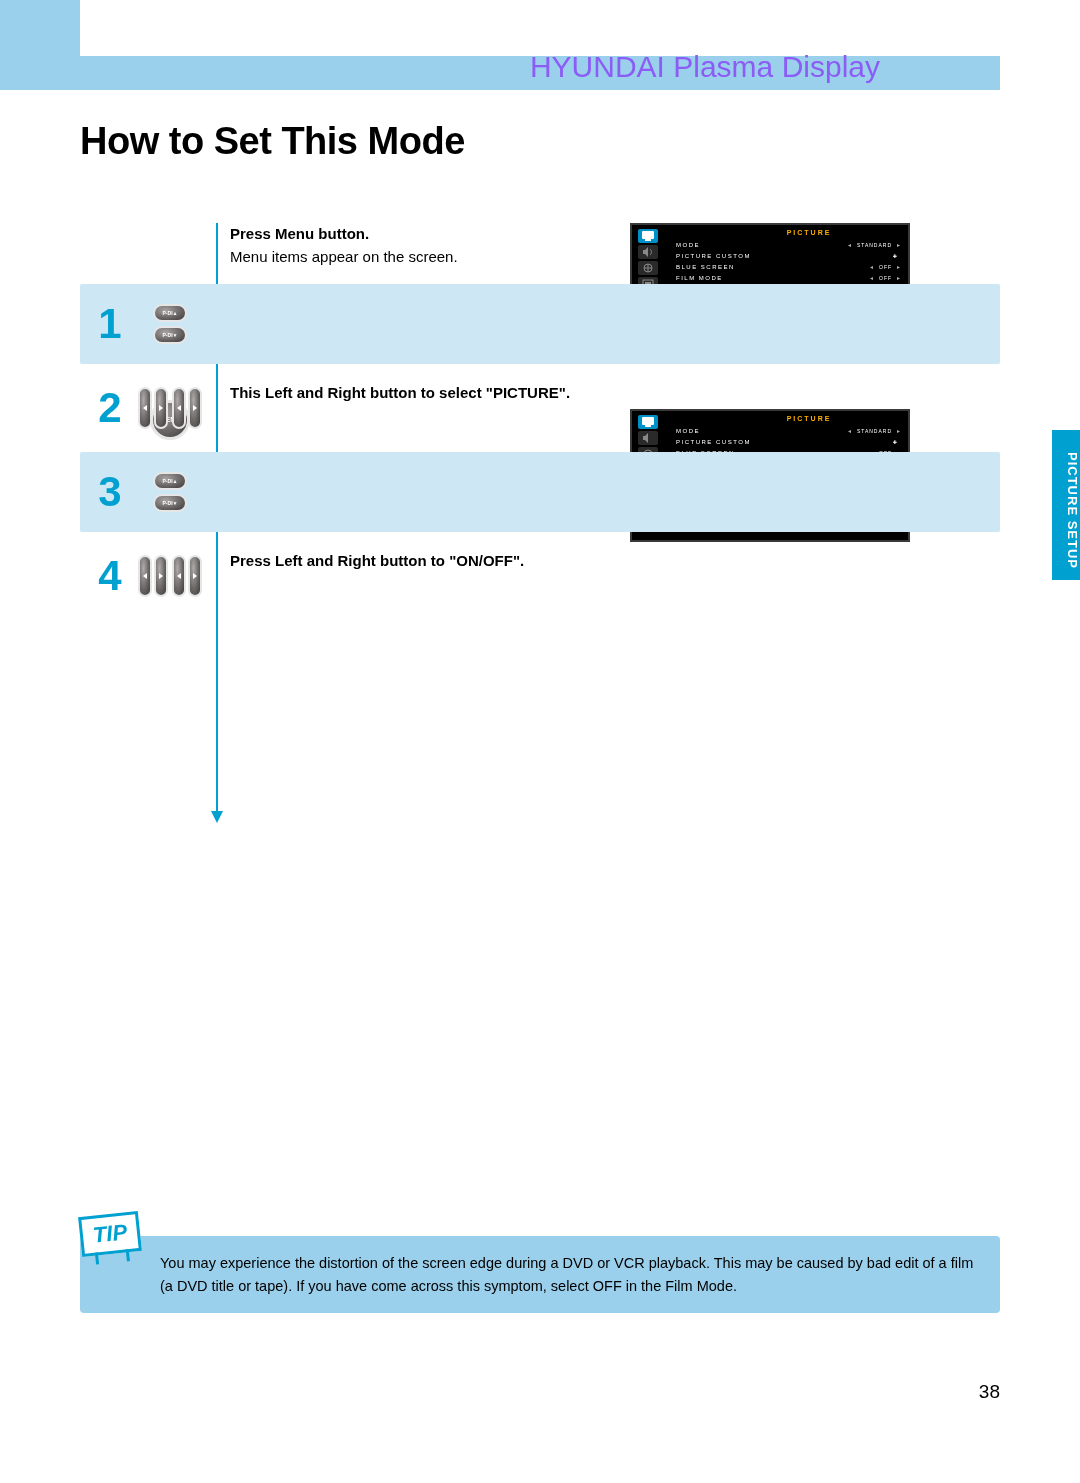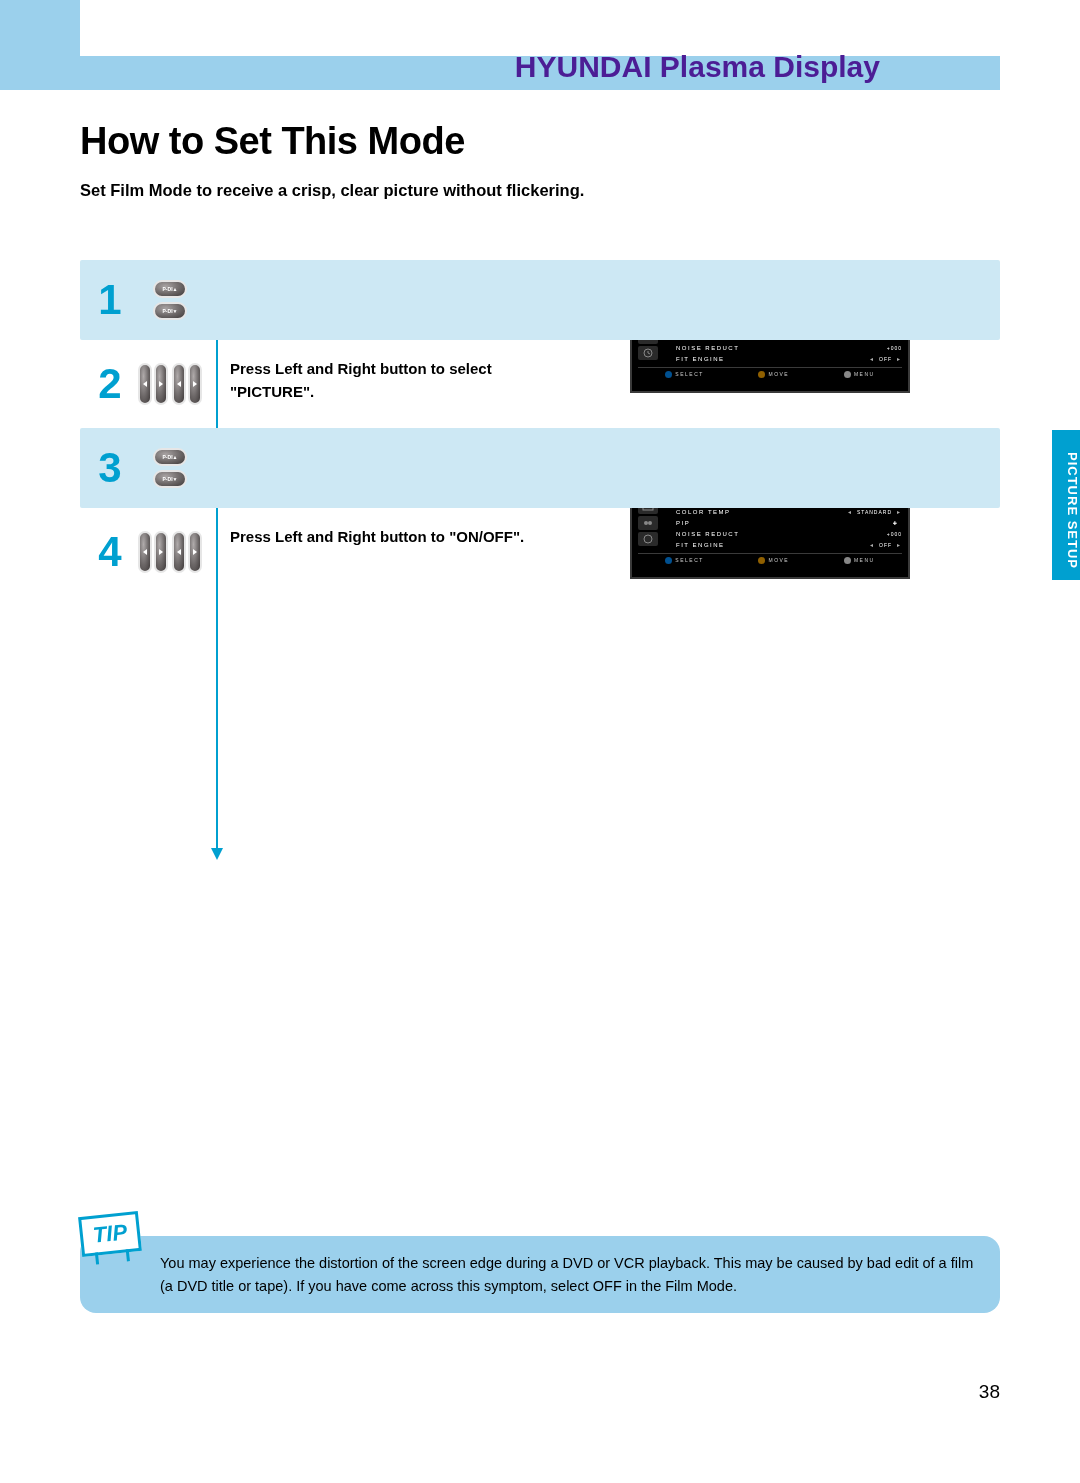--- a/index.html
+++ b/index.html
@@ -1,19 +1,19 @@
 <!DOCTYPE html>
 <html><head>
 <meta charset="utf-8">
 <style>
   * { box-sizing: border-box; margin: 0; padding: 0; }
   body { font-family: Arial, Helvetica, sans-serif; background: #fff; width: 1080px; height: 1483px; position: relative; overflow: hidden; }
   .top-stripe { position: absolute; left: 0; top: 0; width: 80px; height: 90px; background: #9bd0ec; }
   .top-band { position: absolute; left: 0; top: 56px; width: 1000px; height: 34px; background: #9bd0ec; }
-  .brand { position: absolute; top: 50px; right: 200px; font-size: 30px; font-weight: bold; color: #4c1d95; }
+  .brand { position: absolute; top: 50px; right: 200px; font-size: 30px; font-weight: normal; color: #8b5cf6; }
   .content { position: absolute; left: 80px; top: 120px; width: 920px; }
   .page-title { font-size: 38px; font-weight: bold; letter-spacing: -0.5px; }
   .subtitle { font-size: 16.5px; font-weight: bold; margin-top: 18px; }
 
   .side-tab { position: absolute; right: 0; top: 430px; width: 28px; height: 150px; background: #00a0d0; color: #fff; font-size: 13px; font-weight: bold; writing-mode: vertical-rl; text-align: center; padding-top: 12px; letter-spacing: 1px; }
 
   .steps-area { position: relative; margin-top: 60px; }
   .vline { position: absolute; left: 136px; top: 0; width: 2px; height: 590px; background: #00a0d0; }
   .vline::after { content: ""; position: absolute; bottom: -10px; left: -5px; border-left: 6px solid transparent; border-right: 6px solid transparent; border-top: 12px solid #00a0d0; }
 
@@ -53,38 +53,37 @@
   .osd-item .lbl { letter-spacing: 1.5px; }
   .osd-item .val { display: flex; align-items: center; gap: 4px; font-size: 5px; letter-spacing: 1px; }
   .osd-item .arrow { color: #aaa; font-size: 5px; }
   .osd-item.hl .lbl, .osd-item.hl .val span { color: #ffb000; }
   .osd-footer { border-top: 1px solid #3a3a3a; margin-top: 3px; padding-top: 3px; display: flex; justify-content: space-around; font-size: 5px; letter-spacing: 1.5px; color: #ccc; }
   .osd-footer .dot { display: inline-block; width: 7px; height: 7px; border-radius: 50%; background: #888; margin-right: 3px; vertical-align: middle; }
   .osd-footer .dot.b { background: #005090; }
   .osd-footer .dot.y { background: #906000; }
 
   .tip-box { position: absolute; left: 80px; bottom: 170px; width: 920px; }
-  .tip-body { background: #9bd0ec; border-radius: 16px; padding: 16px 20px 16px 80px; font-size: 14.5px; line-height: 1.55; }
+  .tip-body { background: #9bd0ec; border-radius: 4px; padding: 16px 20px 16px 80px; font-size: 14.5px; line-height: 1.55; }
   .tip-badge { position: absolute; left: 0; top: -22px; width: 60px; height: 40px; border: 3px solid #00a0d0; background: #fff; color: #00a0d0; font-size: 22px; font-weight: 900; font-style: italic; display: flex; align-items: center; justify-content: center; transform: rotate(-6deg); }
   .tip-badge::after { content: ""; position: absolute; bottom: -12px; left: 10px; width: 3px; height: 12px; background: #00a0d0; }
   .tip-badge::before { content: ""; position: absolute; bottom: -12px; right: 10px; width: 3px; height: 12px; background: #00a0d0; }
 
   .page-num { position: absolute; right: 80px; bottom: 80px; font-size: 19px; }
 </style>
 </head>
 <body>
 
 <div class="top-band"></div>
 <div class="top-stripe"></div>
 <div class="brand">HYUNDAI Plasma Display</div>
 <div class="side-tab">PICTURE SETUP</div>
 
 <div class="content">
   <h1 class="page-title">How to Set This Mode</h1>
-  <div class="subtitle">Set Film Mode to receive a crisp, clear picture without flickering.</div>
 
   <div class="steps-area">
     <div class="vline"></div>
 
     <div class="osd osd1">
       <div class="osd-col">
         <div class="osd-left osd-icons">
           <div class="osd-icon active">
               <svg viewBox="0 0 12 10">
                 <rect x="0" y="0" width="12" height="8" rx="1"></rect>
@@ -297,20 +296,31 @@
             </div>
         </div>
       </div>
       <div class="osd-footer">
         <span><span class="dot b"></span><span>SELECT</span></span>
         <span><span class="dot y"></span><span>MOVE</span></span>
         <span><span class="dot"></span><span>MENU</span></span>
       </div>
     </div>
 
+    <div class="intro-row">
+      <div class="step-icon-area">
+        <div class="remote-btn">
+            <span>MENU</span>
+          </div>
+      </div>
+      <div class="step-text">
+        <div class="bold">Press Menu button.</div>
+        <div>Menu items appear on the screen.</div>
+      </div>
+    </div>
 
     <div class="step-row bg">
       <div class="step-num">1</div>
       <div class="step-icon-area">
         <div class="pill-col">
           <div class="pill-btn">
               <span>P-DI▲</span>
             </div>
           <div class="pill-btn">
               <span>P-DI▼</span>
@@ -324,21 +334,21 @@
       <div class="step-icon-area">
         <div class="paddle-pair">
             <div class="paddle left"></div>
             <div class="paddle right"></div>
           </div>
         <div class="paddle-pair">
             <div class="paddle left"></div>
             <div class="paddle right"></div>
           </div>
       </div>
-      <div class="step-text"><span class="bold">Press Left and Right button to select "PICTURE".</span></div>
+      <div class="step-text"><span class="bold">This Left and Right button to select "PICTURE".</span></div>
     </div>
 
     <div class="step-row bg">
       <div class="step-num">3</div>
       <div class="step-icon-area">
         <div class="pill-col">
           <div class="pill-btn">
               <span>P-DI▲</span>
             </div>
           <div class="pill-btn">

